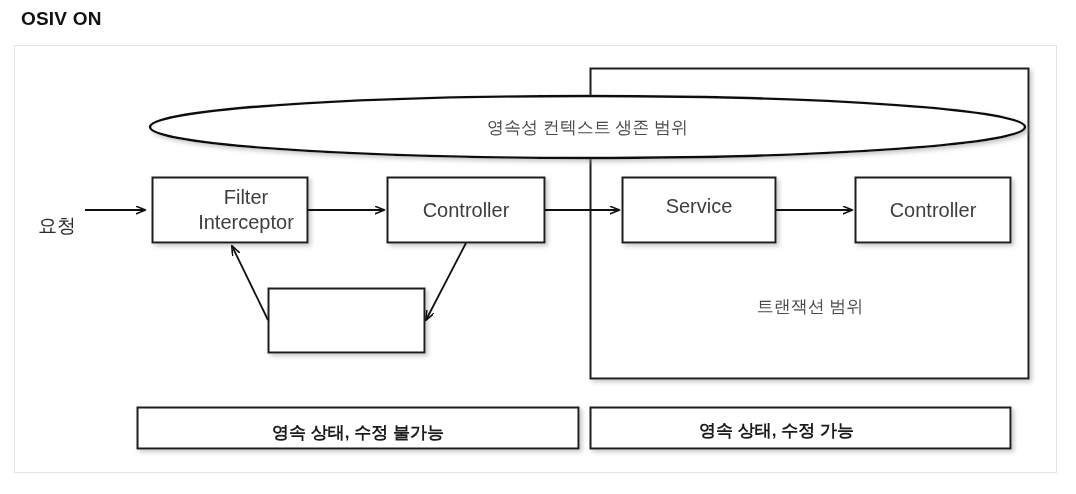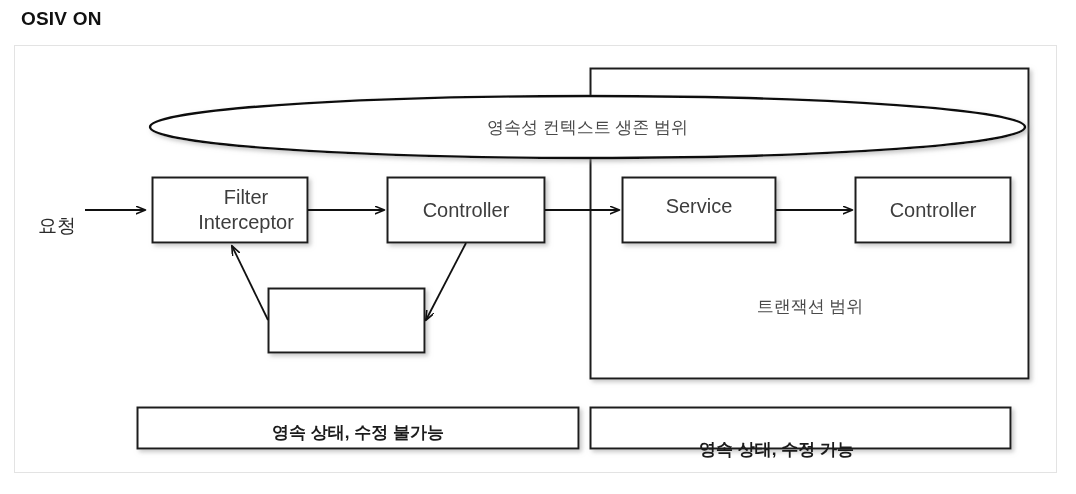--- a/index.html
+++ b/index.html
@@ -144,15 +144,15 @@
 
   <div class="node-label" style="left:387px; top:177px; width:158px; height:66px;">Controller</div>
 
 
   <div class="node-label" style="left:622px; top:173px; width:154px; height:66px;">Service</div>
 
   <div class="node-label" style="left:855px; top:177px; width:156px; height:66px;">Controller</div>
 
   <div class="state-label" style="left:137px; top:407px; width:442px; height:51px;">영속 상태, 수정 불가능</div>
 
-  <div class="state-label" style="left:590px; top:428px; width:373px; height:42px;">영속 상태, 수정 가능</div>
+  <div class="state-label" style="left:590px; top:409px; width:373px; height:42px;">영속 상태, 수정 가능</div>
 
 </div>
 
 </body></html>

